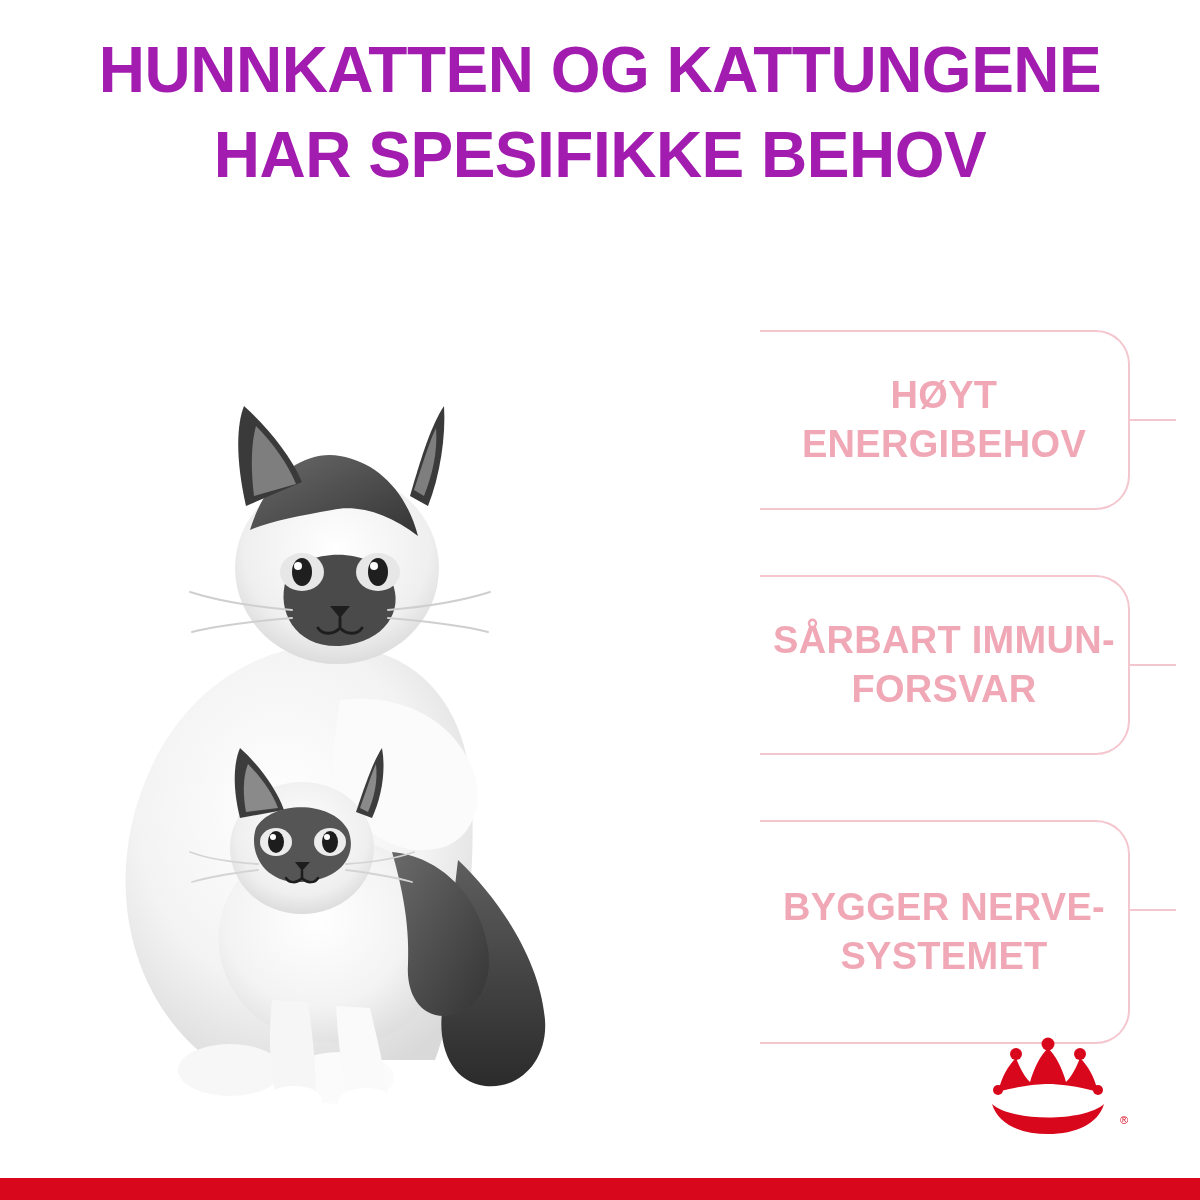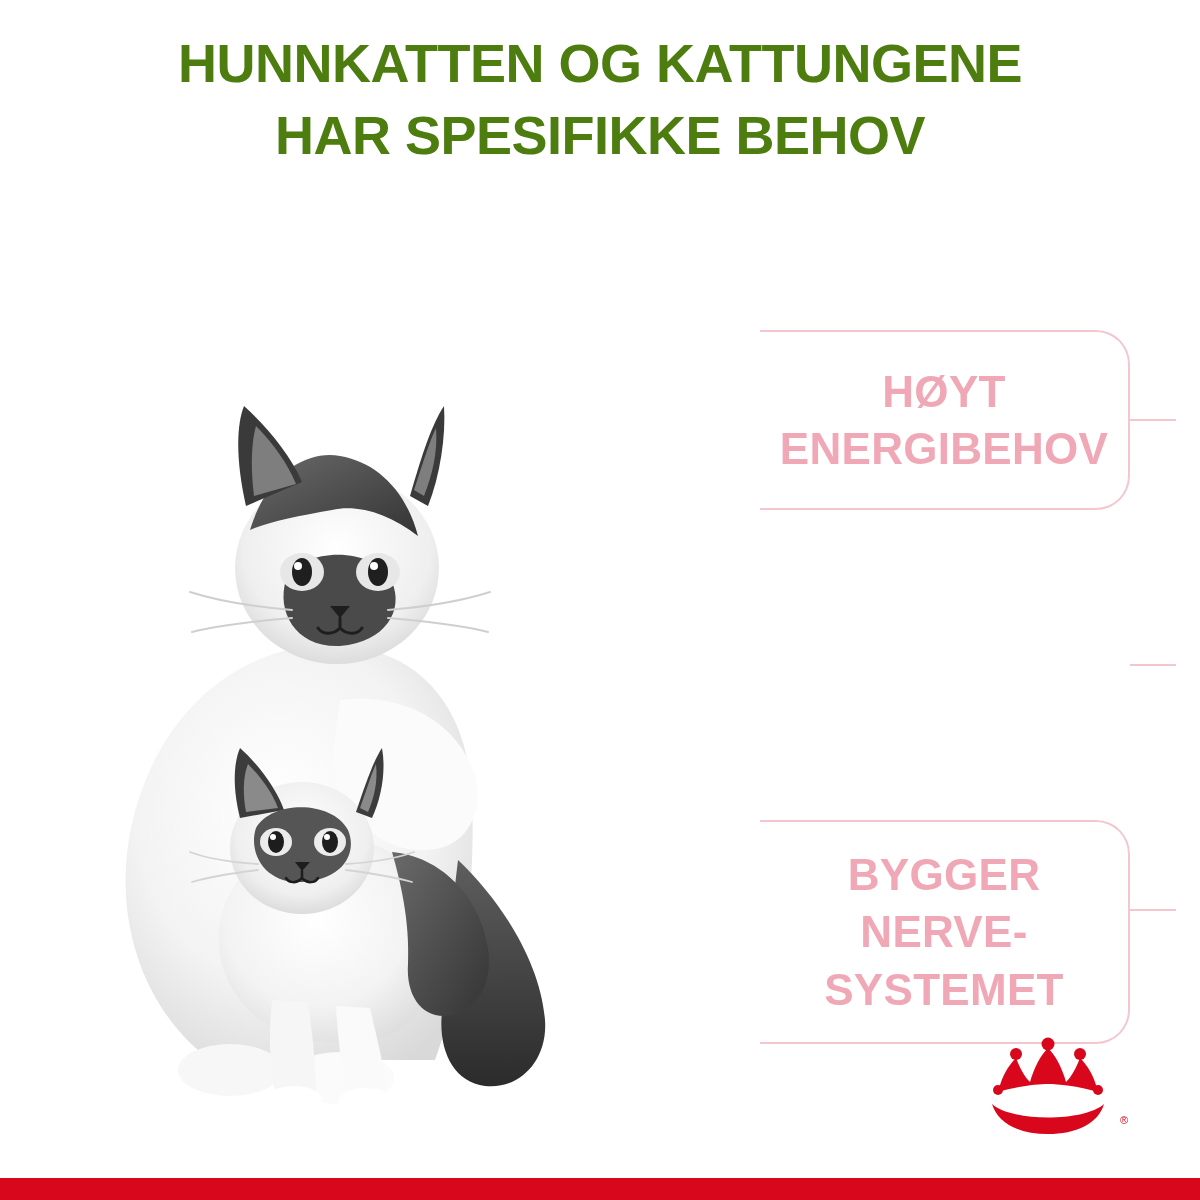--- a/index.html
+++ b/index.html
@@ -18,23 +18,23 @@
     overflow: hidden;
   }
 
   
   #headline {
     position: absolute;
     top: 28px;
     left: 0;
     width: 1200px;
     text-align: center;
-    color: #4d7c0f;
+    color: #a21caf;
     font-weight: bold;
-    font-size: 54px;
+    font-size: 64px;
     line-height: 1.33;
     letter-spacing: -0.5px;
     white-space: pre-line;
     text-transform: uppercase;
   }
 
   
   #photo {
     position: absolute;
     left: 40px;
@@ -55,21 +55,21 @@
     border-radius: 0 34px 34px 0;
     box-sizing: border-box;
     display: flex;
     align-items: center;
     justify-content: center;
     text-align: center;
   }
   .callout-text {
     color: #f0a8b6;
     font-weight: bold;
-    font-size: 44px;
+    font-size: 38px;
     line-height: 1.3;
     letter-spacing: 0.3px;
     white-space: pre-line;
     text-transform: uppercase;
   }
   .callout-leader {
     position: absolute;
     right: 24px;
     width: 46px;
     height: 0;
@@ -221,20 +221,24 @@
       <ellipse cx="326" cy="802" rx="28" ry="14" fill="#ffffff"></ellipse>
     </svg>
   </div>
 
   <div class="callout" id="callout-1">
     <span class="callout-text">HØYT
 ENERGIBEHOV</span>
   </div>
   <div class="callout-leader" id="leader-1"></div>
 
+  <div class="callout" id="callout-2">
+    <span class="callout-text">SÅRBART IMMUN-
+FORSVAR</span>
+  </div>
   <div class="callout-leader" id="leader-2"></div>
 
   <div class="callout" id="callout-3">
     <span class="callout-text">BYGGER NERVE-
 SYSTEMET</span>
   </div>
   <div class="callout-leader" id="leader-3"></div>
 
   <div id="logo">
     <svg width="180" height="110" viewBox="0 0 180 110" aria-hidden="true">

